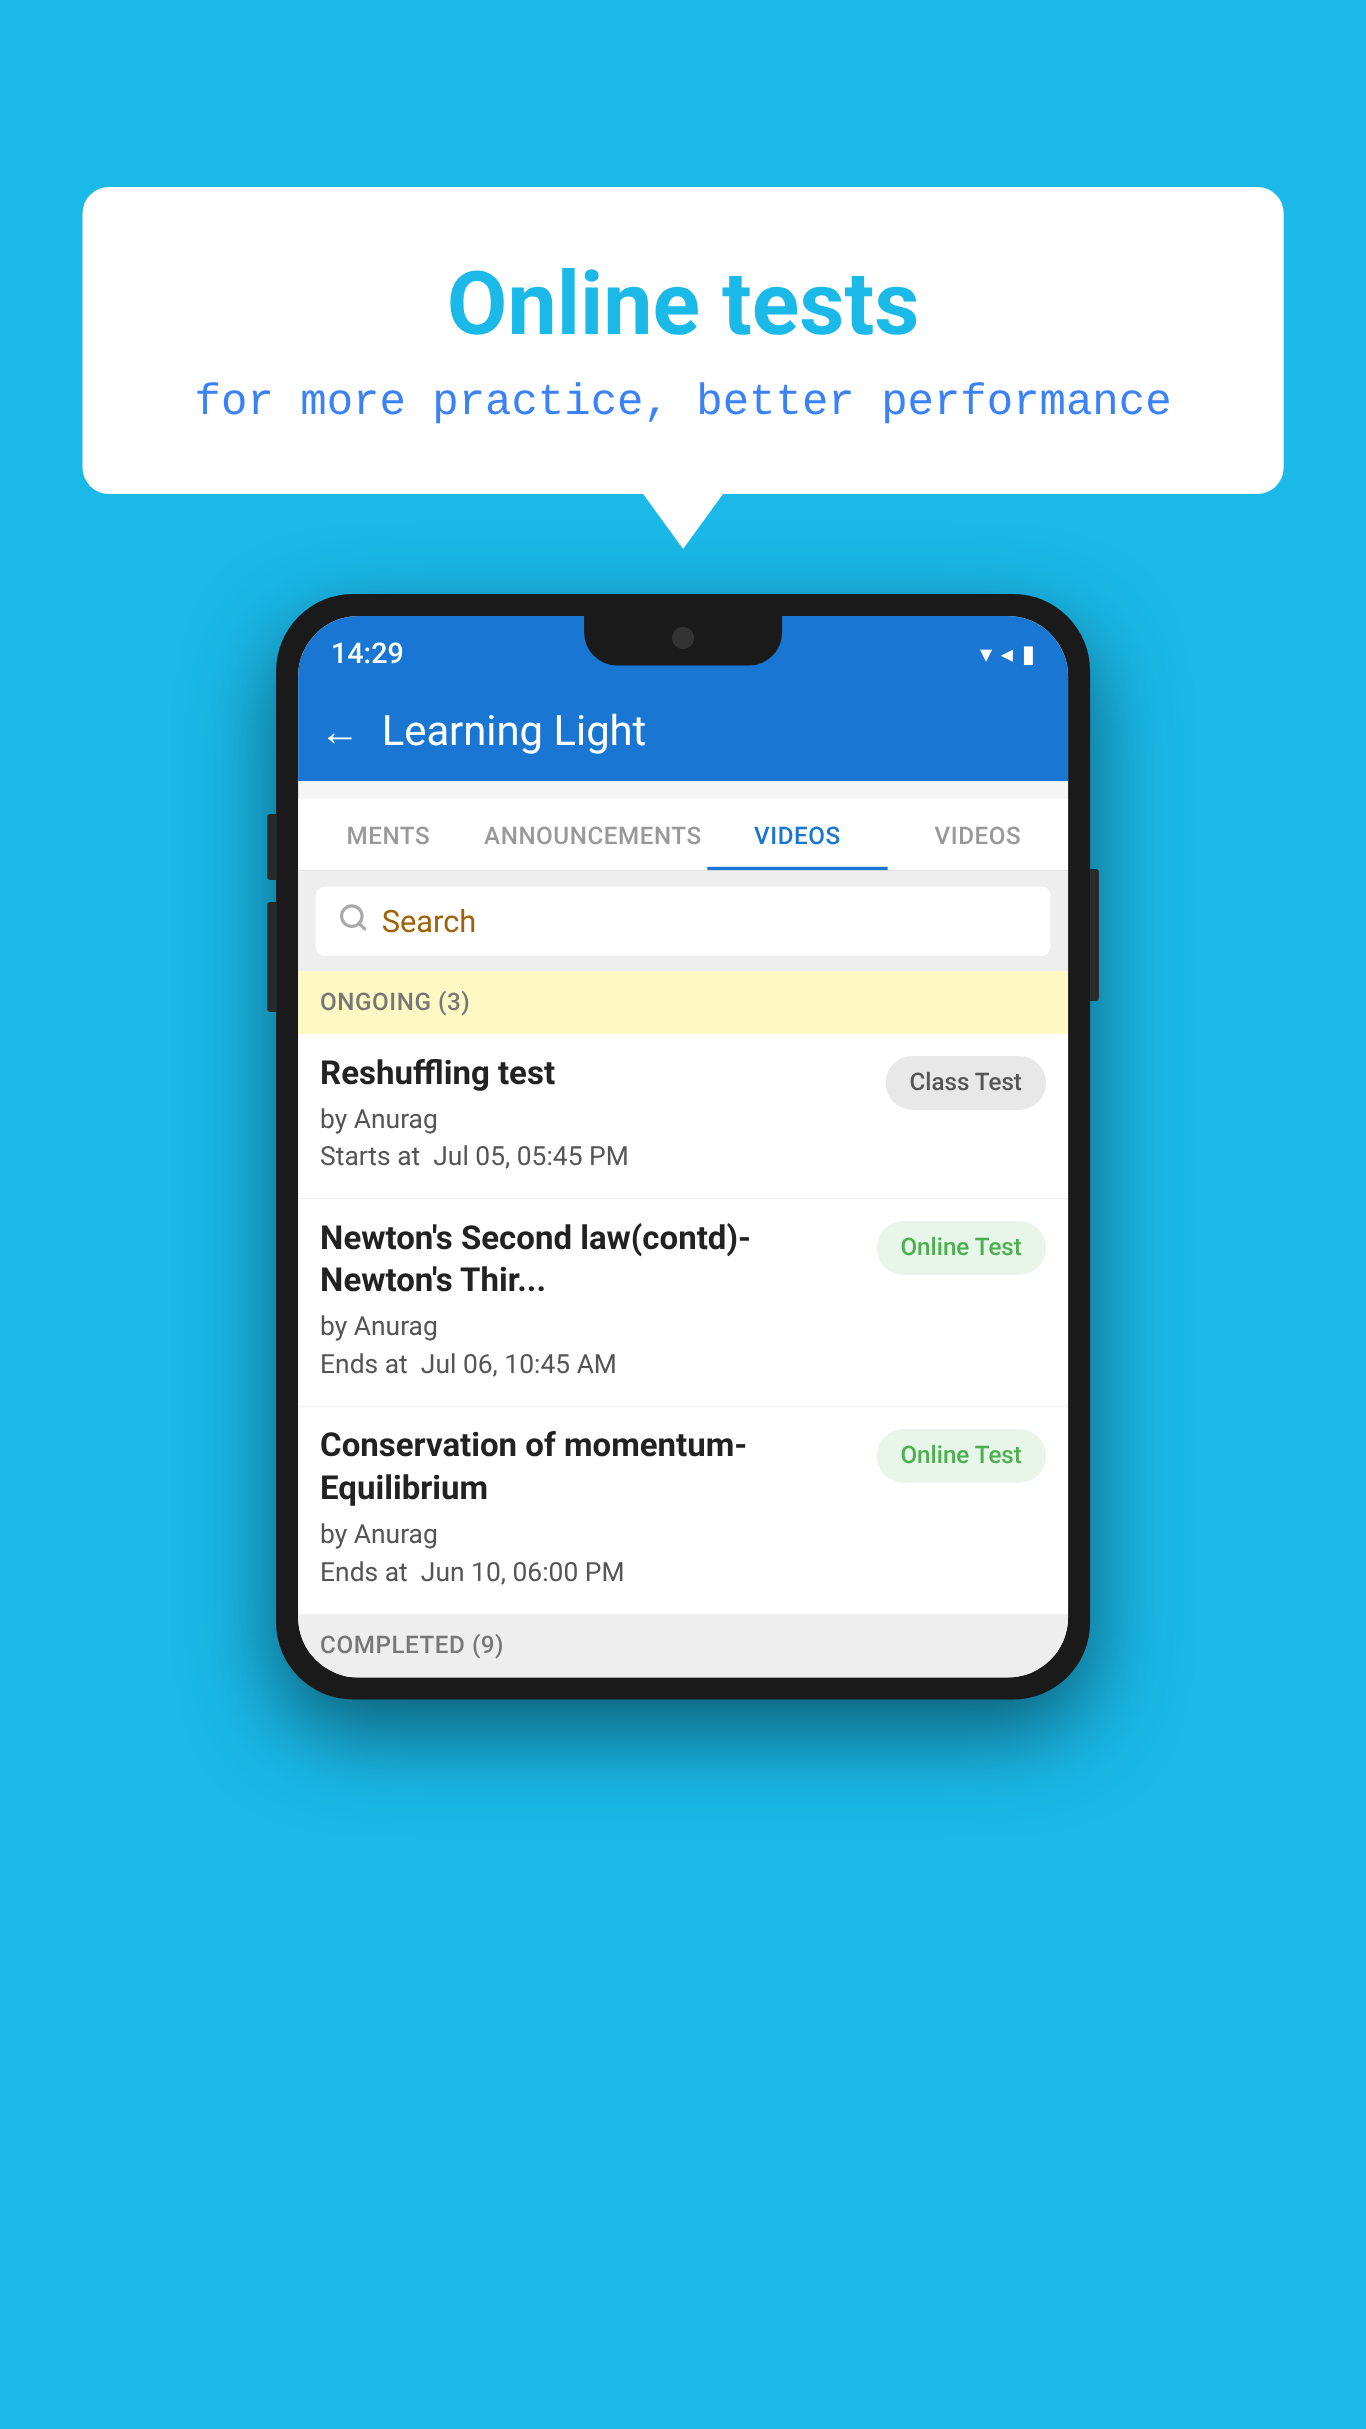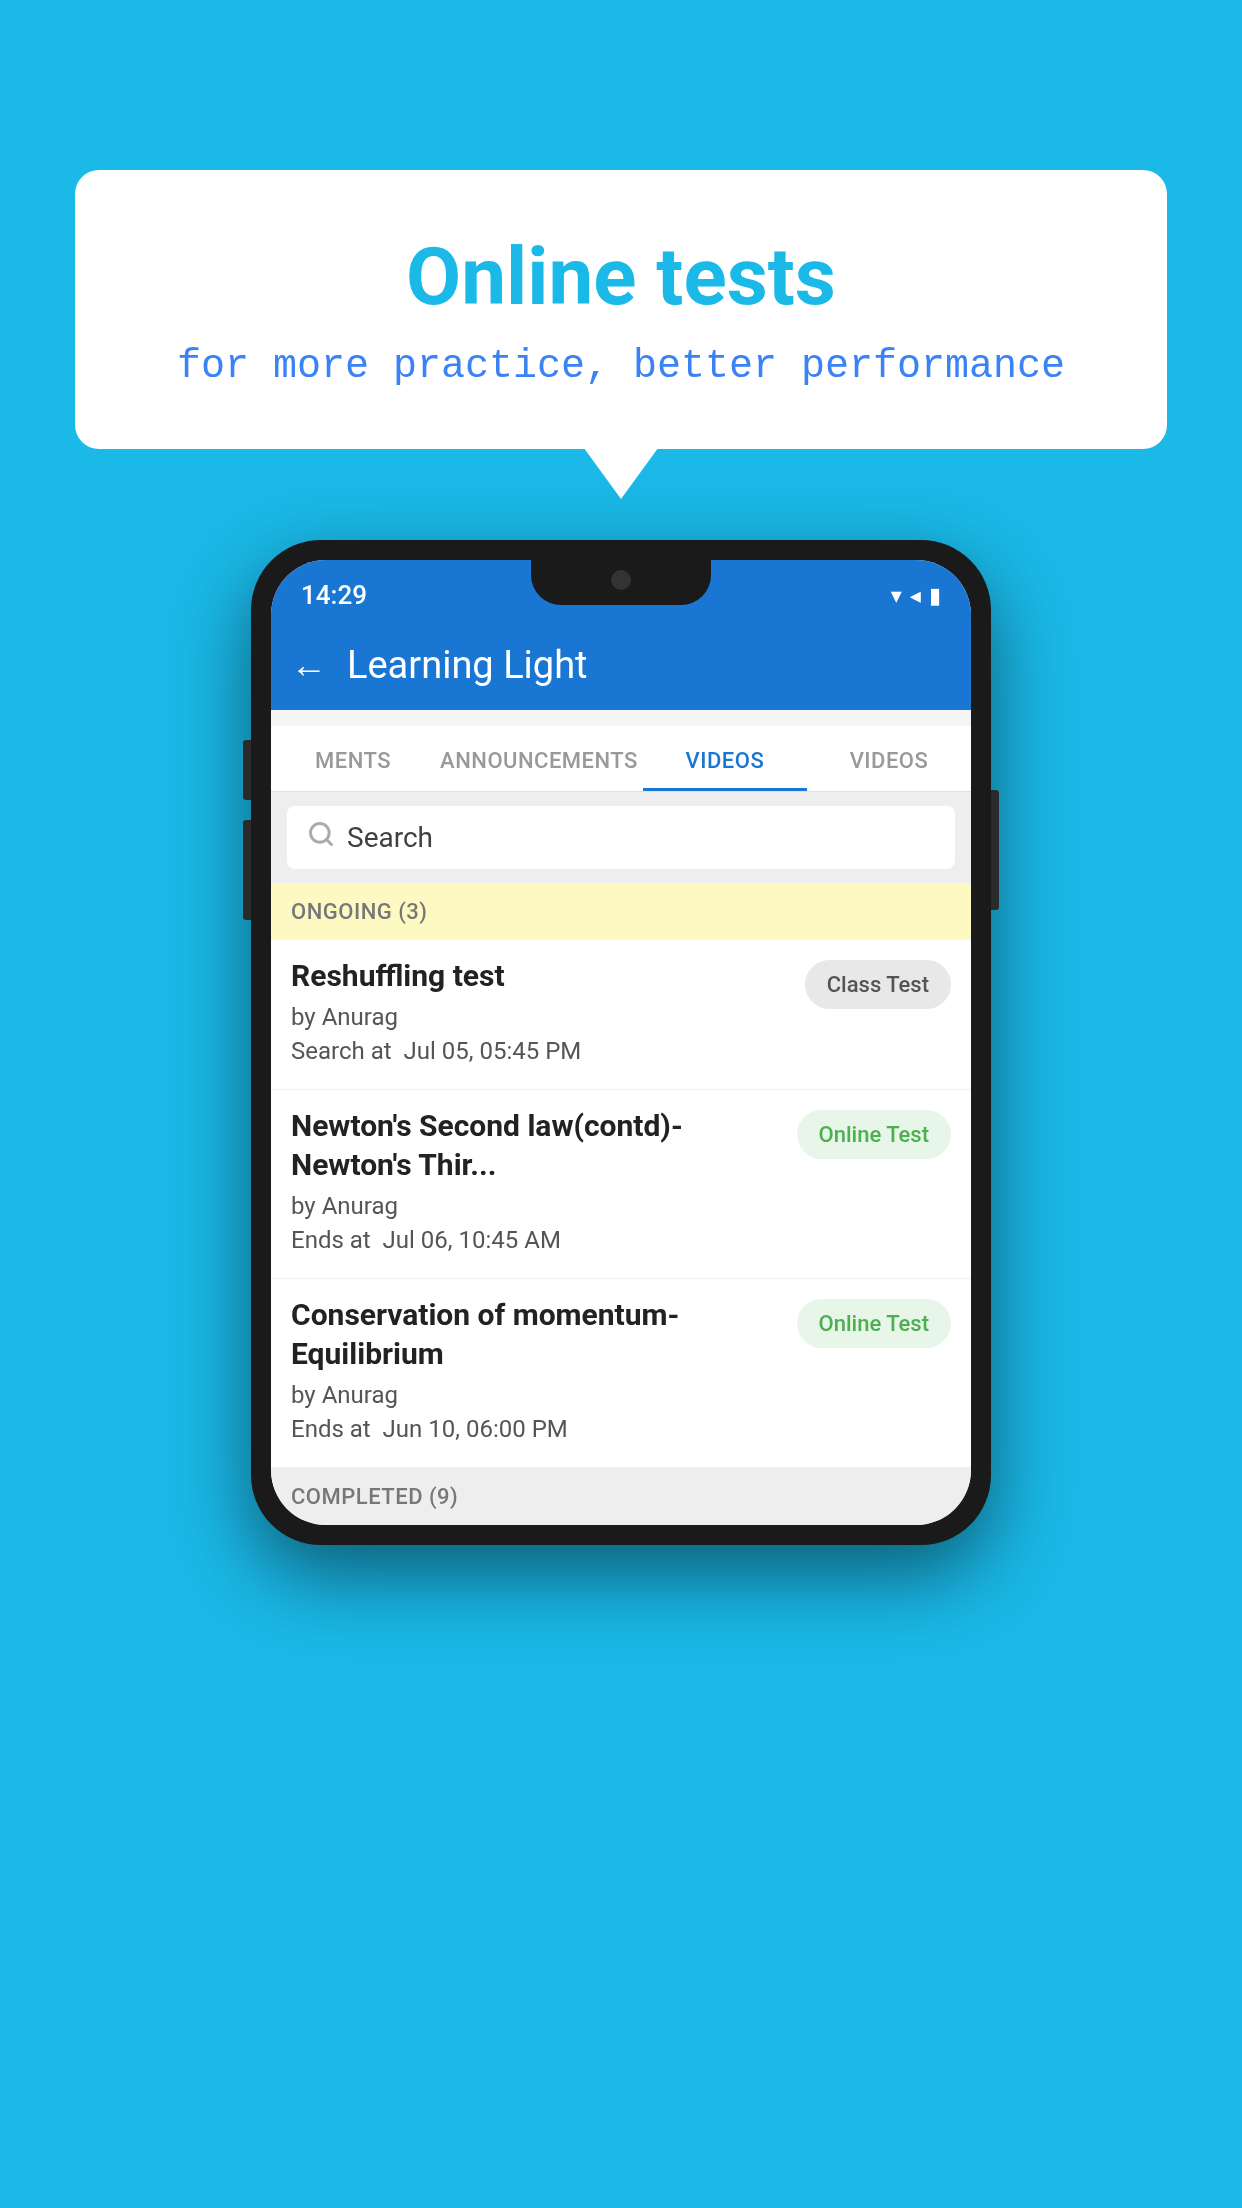--- a/index.html
+++ b/index.html
@@ -234,21 +234,21 @@
       padding: 14px 20px;
       gap: 12px;
     }
 
     .search-icon-svg {
       color: #aaa;
       font-size: 28px;
     }
 
     .search-placeholder {
-      color: #404040;
+      color: #a16207;
       font-size: 28px;
     }
 
     
     .section-header {
       background: #fef9c3;
       padding: 16px 20px;
     }
 
     .section-title {
@@ -395,21 +395,21 @@
         <span class="section-title">ONGOING (3)</span>
       </div>
 
       <div class="test-list">
 
         <div class="test-item">
           <div class="test-info">
             <div class="test-name">Reshuffling test</div>
             <div class="test-by">by Anurag</div>
             <div class="test-date">
-              <span>Search at</span>&nbsp;&nbsp;<span>Jul 05, 05:45 PM</span>
+              <span>Starts at</span>&nbsp;&nbsp;<span>Jul 05, 05:45 PM</span>
             </div>
           </div>
           <div class="test-badge badge-class">Class Test</div>
         </div>
 
         <div class="test-item">
           <div class="test-info">
             <div class="test-name">Newton's Second law(contd)-Newton's Thir...</div>
             <div class="test-by">by Anurag</div>
             <div class="test-date">

